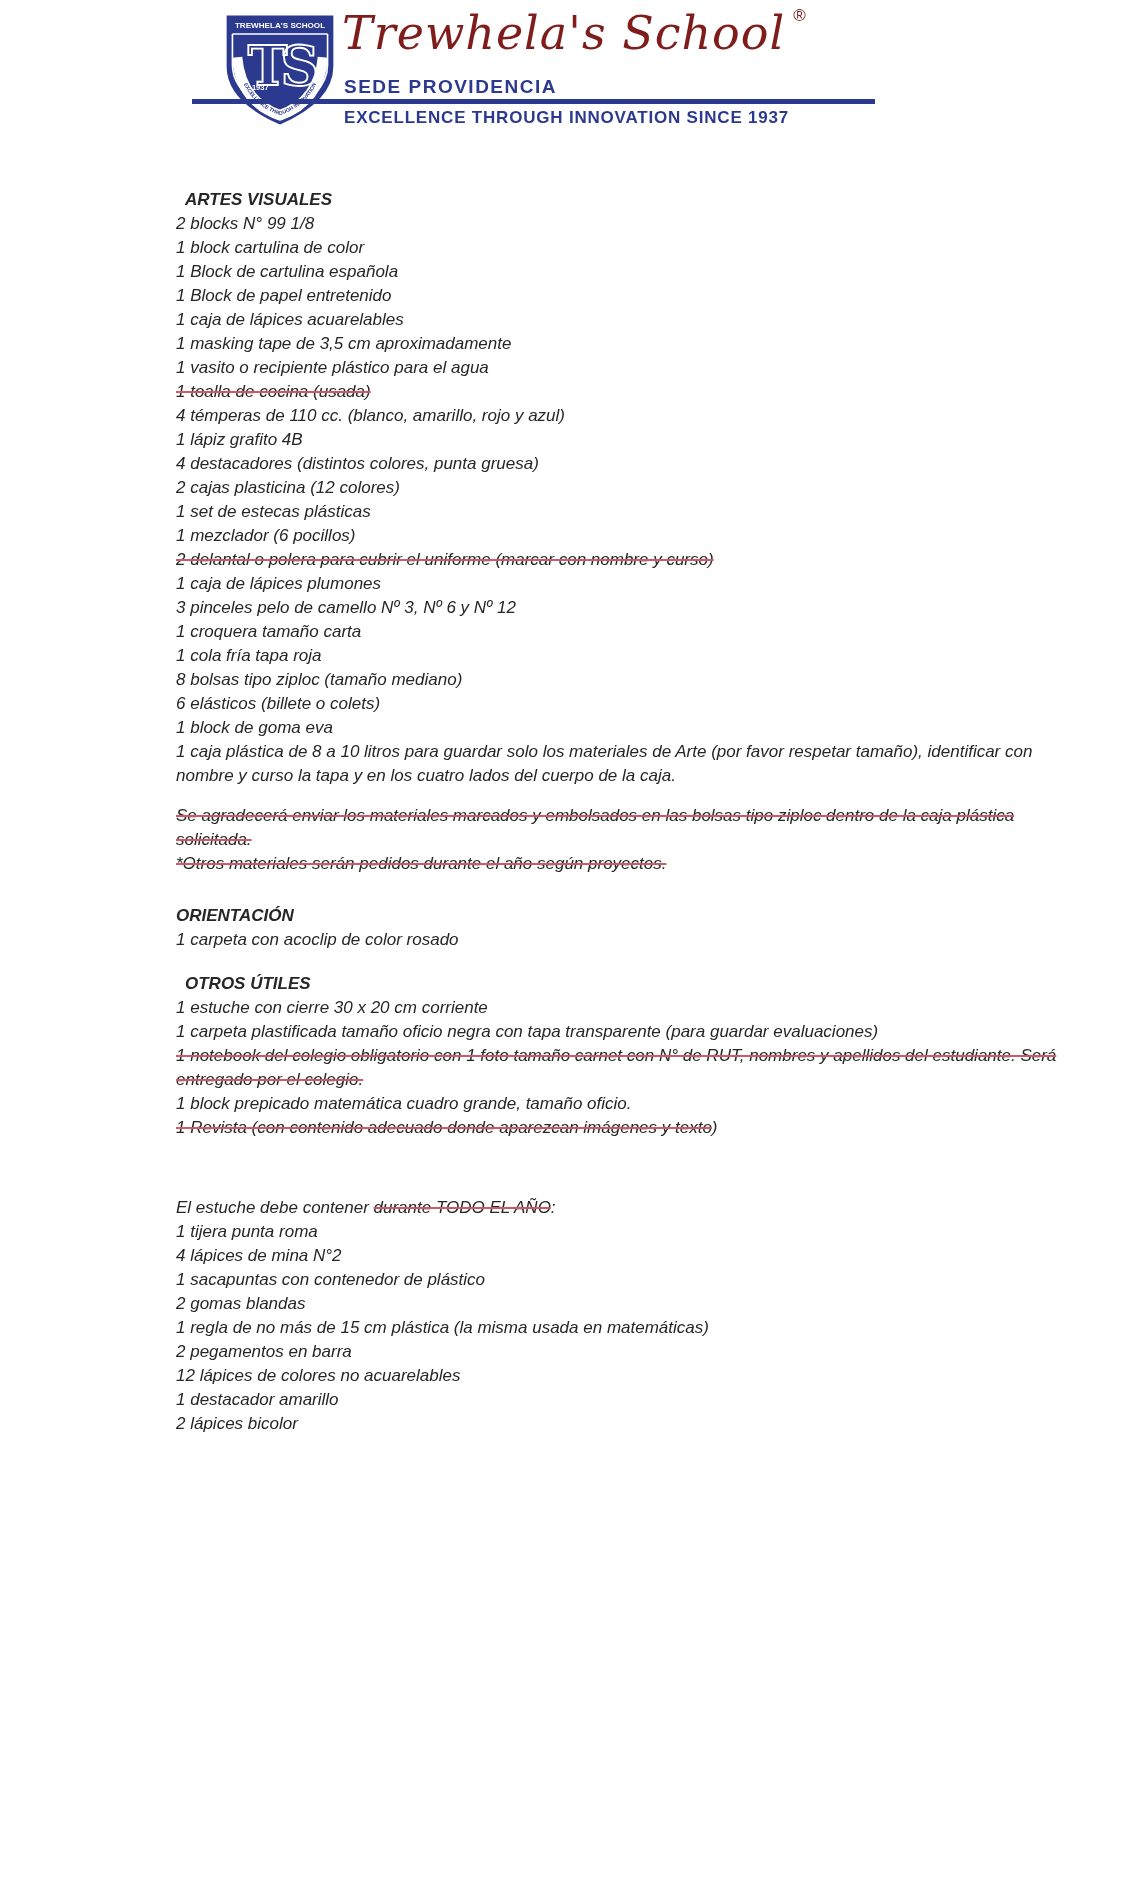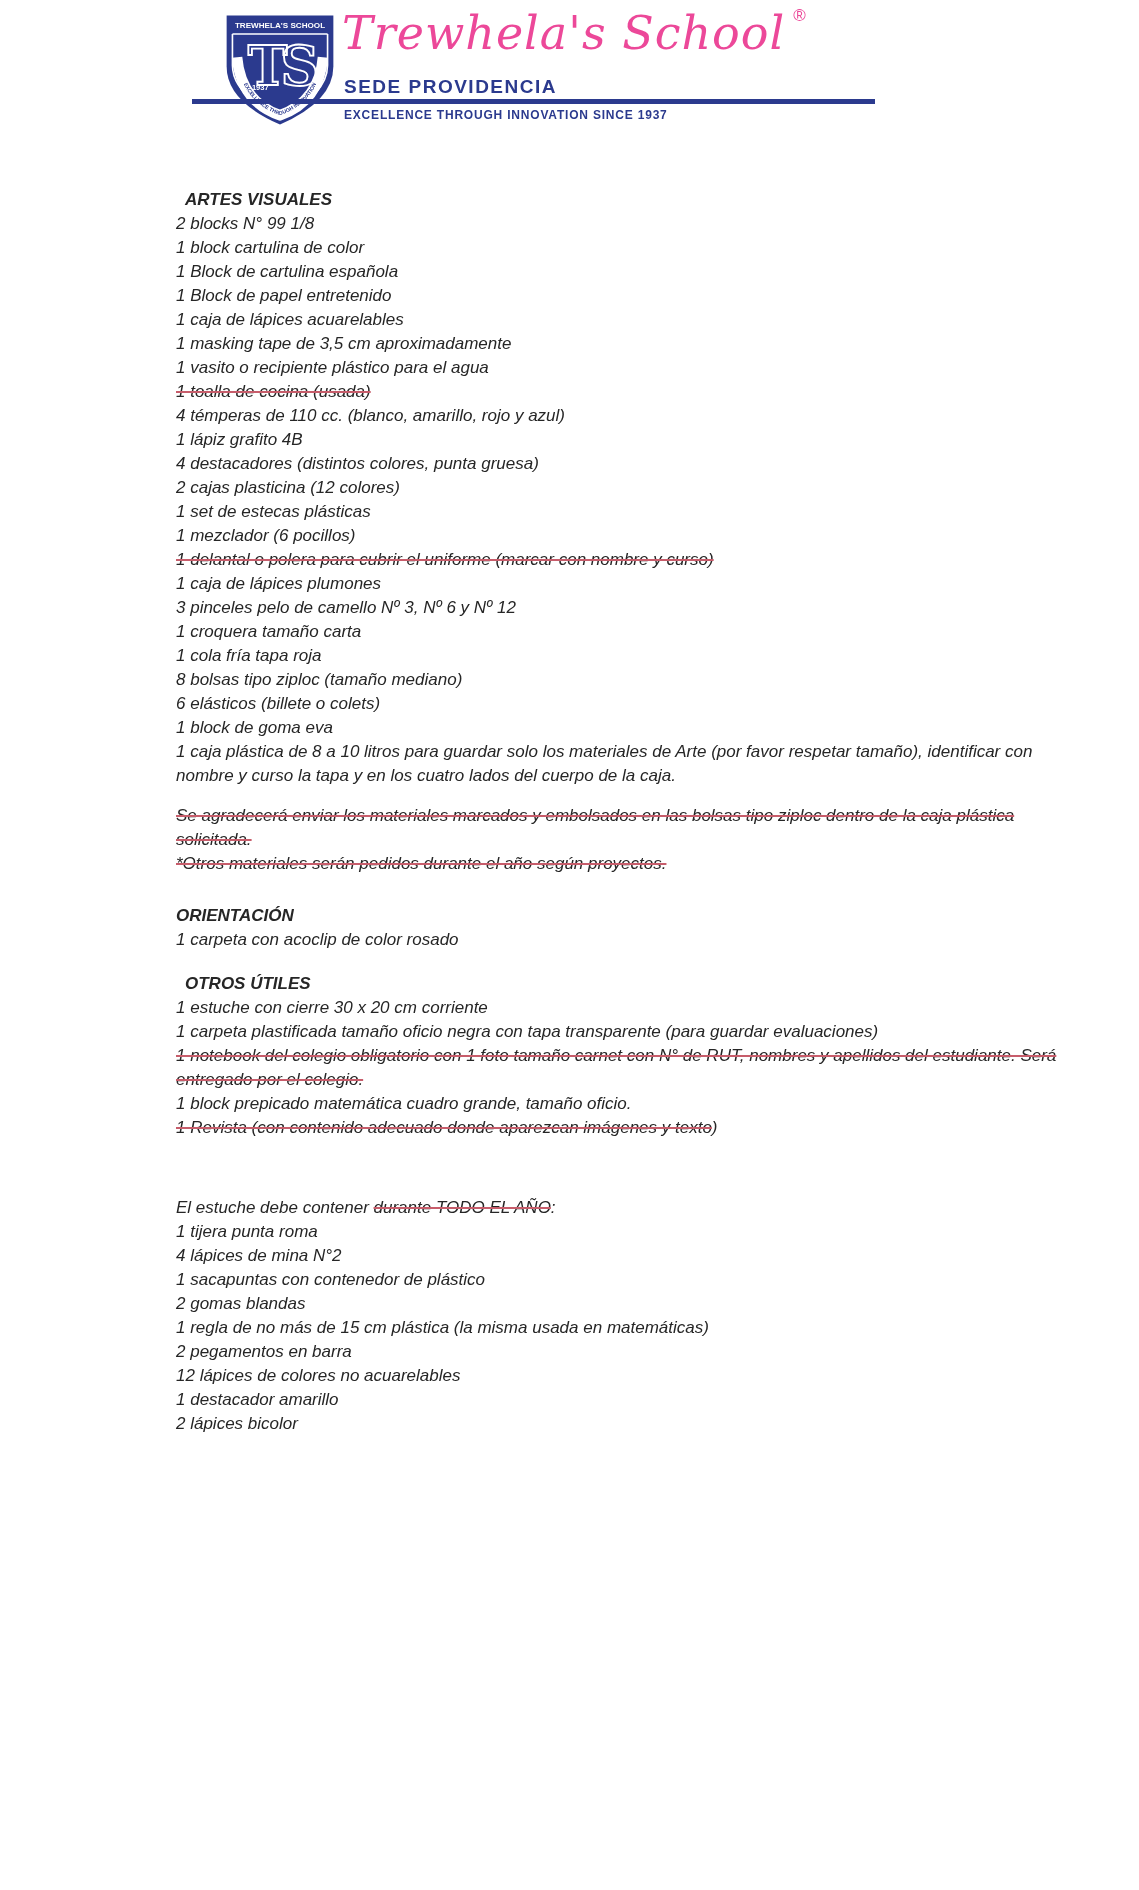--- a/index.html
+++ b/index.html
@@ -2,25 +2,25 @@
 <html><head>
 <meta charset="utf-8">
 <style>
   html,body{margin:0;padding:0;background:#ffffff;}
   body{width:1139px;height:1890px;font-family:"Liberation Sans",sans-serif;color:#262626;position:relative;}
   .page{position:relative;width:1139px;height:1890px;background:#fff;overflow:hidden;padding-left:44px;}
 
   
   .header{position:relative;height:150px;}
   .shield{position:absolute;left:178px;top:13px;width:116px;height:114px;}
-  .brand-script{position:absolute;left:298px;top:6px;font-family:"DejaVu Serif",serif;font-style:italic;font-size:46px;color:#ec4899;white-space:nowrap;letter-spacing:1px;}
+  .brand-script{position:absolute;left:298px;top:6px;font-family:"DejaVu Serif",serif;font-style:italic;font-size:46px;color:#7f1d1d;white-space:nowrap;letter-spacing:1px;}
   .regmark{font-size:17px;font-style:normal;vertical-align:28px;margin-left:8px;font-family:"Liberation Sans",sans-serif;}
   .campus{position:absolute;left:300px;top:76px;font-size:19px;font-weight:bold;color:#2b3a8e;letter-spacing:1.5px;white-space:nowrap;}
   .rule{position:absolute;left:148px;top:99px;width:683px;height:5px;background:#2b3a8e;}
-  .tagline{position:absolute;left:300px;top:108px;font-size:12px;font-weight:bold;color:#2b3a8e;letter-spacing:0.8px;white-space:nowrap;}
+  .tagline{position:absolute;left:300px;top:108px;font-size:17px;font-weight:bold;color:#2b3a8e;letter-spacing:0.8px;white-space:nowrap;}
 
   
   .doc{margin:38px 0 0 132px;width:905px;font-size:17px;line-height:24px;font-style:italic;}
   .heading{font-weight:bold;}
   .heading.indent{padding-left:9px;}
   .line{min-height:24px;}
   .struck{text-decoration:line-through;text-decoration-color:#c75d6b;text-decoration-thickness:2px;}
 </style>
 </head>
 <body>
@@ -61,21 +61,21 @@
       <div class="line"><span>1 caja de lápices acuarelables</span></div>
       <div class="line"><span>1 masking tape de 3,5 cm aproximadamente</span></div>
       <div class="line"><span>1 vasito o recipiente plástico para el agua</span></div>
       <div class="line"><span class="struck">1 toalla de cocina (usada)</span></div>
       <div class="line"><span>4 témperas de 110 cc. (blanco, amarillo, rojo y azul)</span></div>
       <div class="line"><span>1 lápiz grafito 4B</span></div>
       <div class="line"><span>4 destacadores (distintos colores, punta gruesa)</span></div>
       <div class="line"><span>2 cajas plasticina (12 colores)</span></div>
       <div class="line"><span>1 set de estecas plásticas</span></div>
       <div class="line"><span>1 mezclador (6 pocillos)</span></div>
-      <div class="line"><span class="struck">1 delantal o polera para cubrir el uniforme (marcar con nombre y curso)</span></div>
+      <div class="line"><span class="struck">2 delantal o polera para cubrir el uniforme (marcar con nombre y curso)</span></div>
       <div class="line"><span>1 caja de lápices plumones</span></div>
       <div class="line"><span>3 pinceles pelo de camello Nº 3, Nº 6 y Nº 12</span></div>
       <div class="line"><span>1 croquera tamaño carta</span></div>
       <div class="line"><span>1 cola fría tapa roja</span></div>
       <div class="line"><span>8 bolsas tipo ziploc (tamaño mediano)</span></div>
       <div class="line"><span>6 elásticos (billete o colets)</span></div>
       <div class="line"><span>1 block de goma eva</span></div>
       <div class="line"><span>1 caja plástica de 8 a 10 litros para guardar solo los materiales de Arte (por favor respetar tamaño), identificar con nombre y curso la tapa y en los cuatro lados del cuerpo de la caja.</span></div>
       <div class="spacer" style="height: 16px;"></div>
       <div class="line"><span class="struck">Se agradecerá enviar los materiales marcados y embolsados en las bolsas tipo ziploc dentro de la caja plástica solicitada.</span></div>

